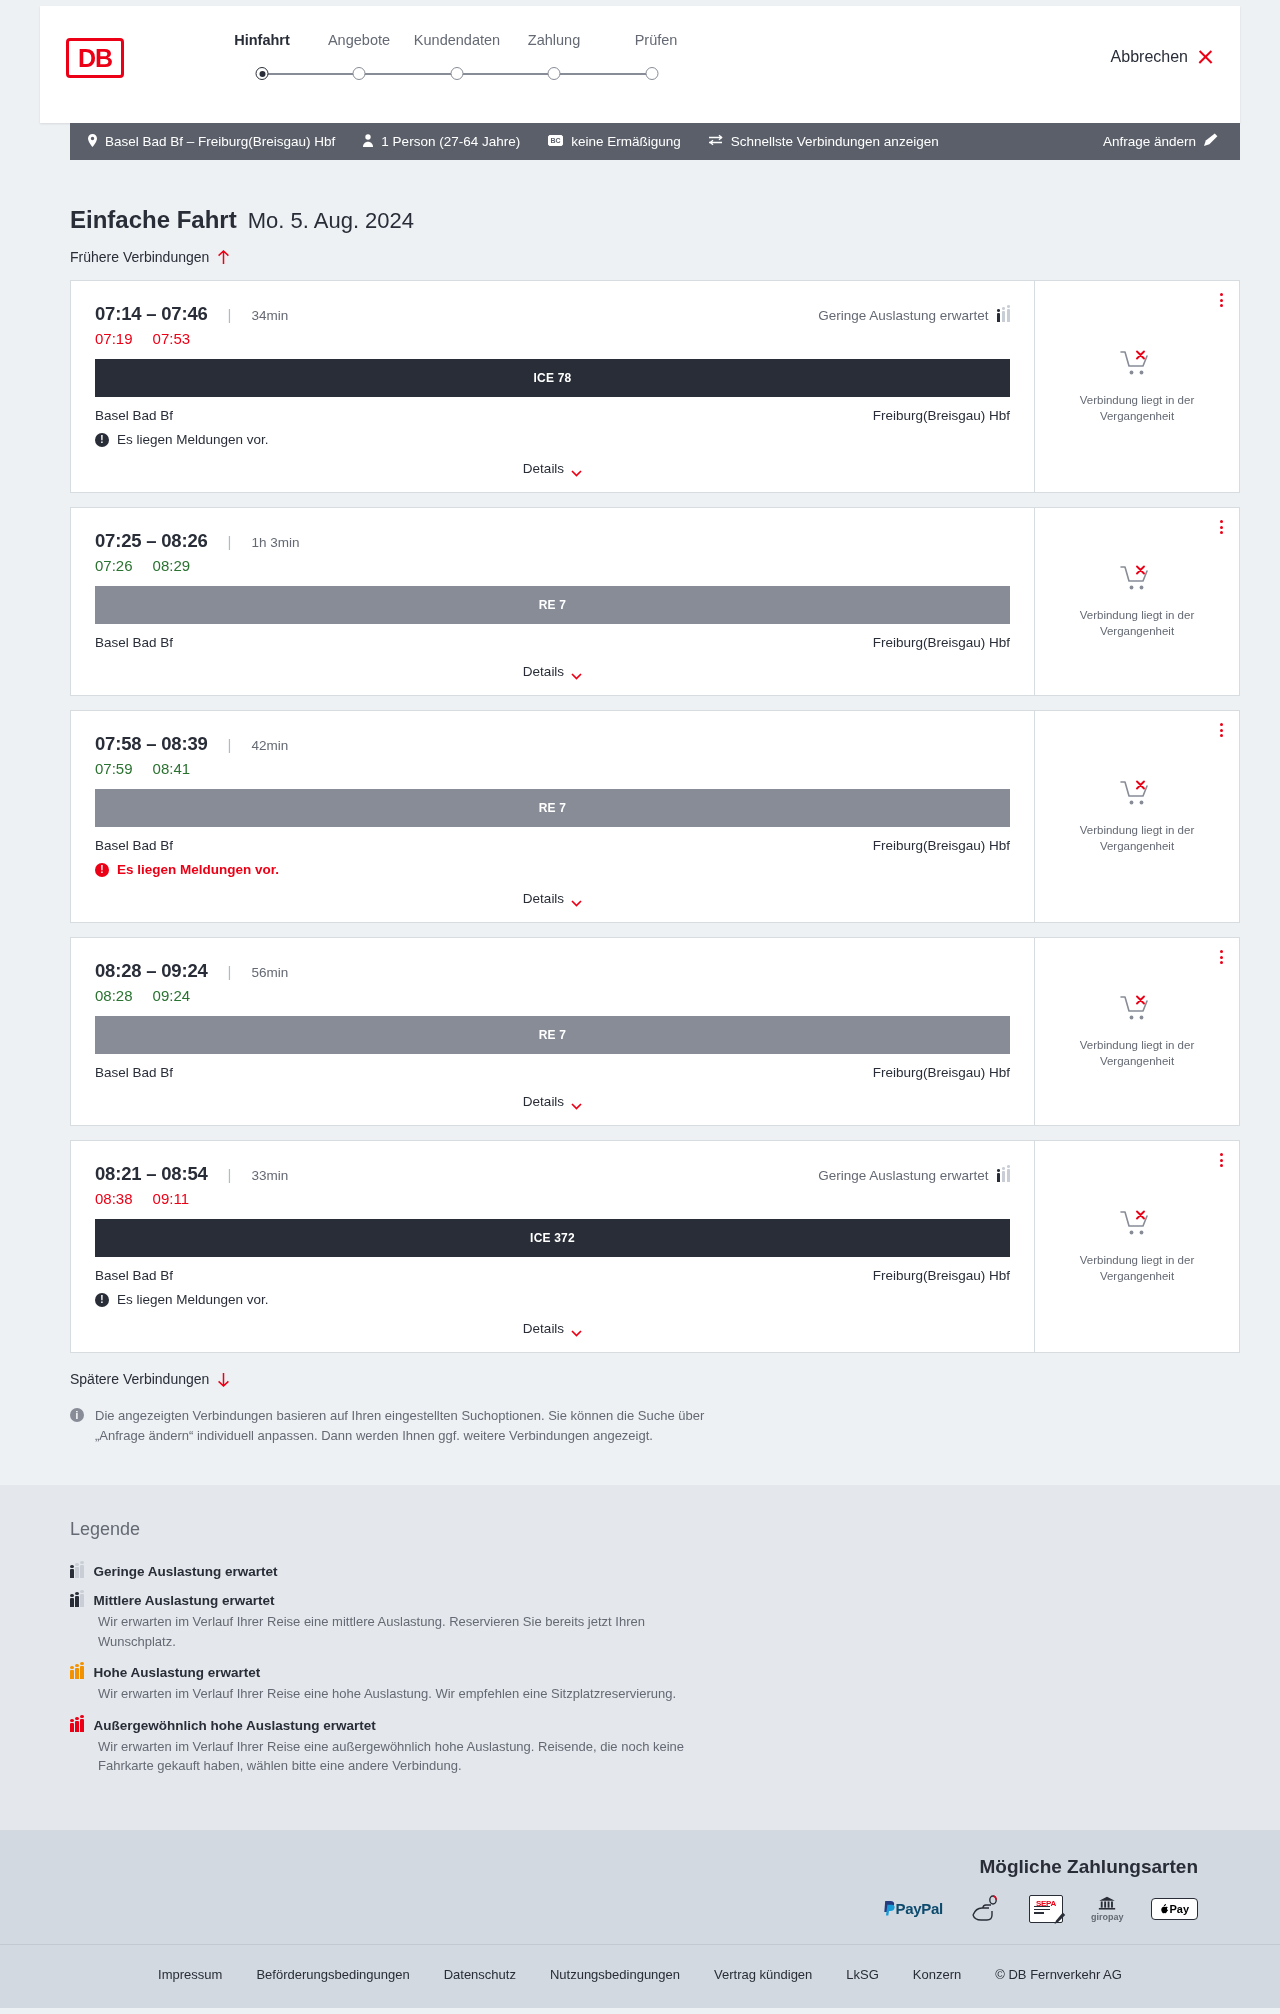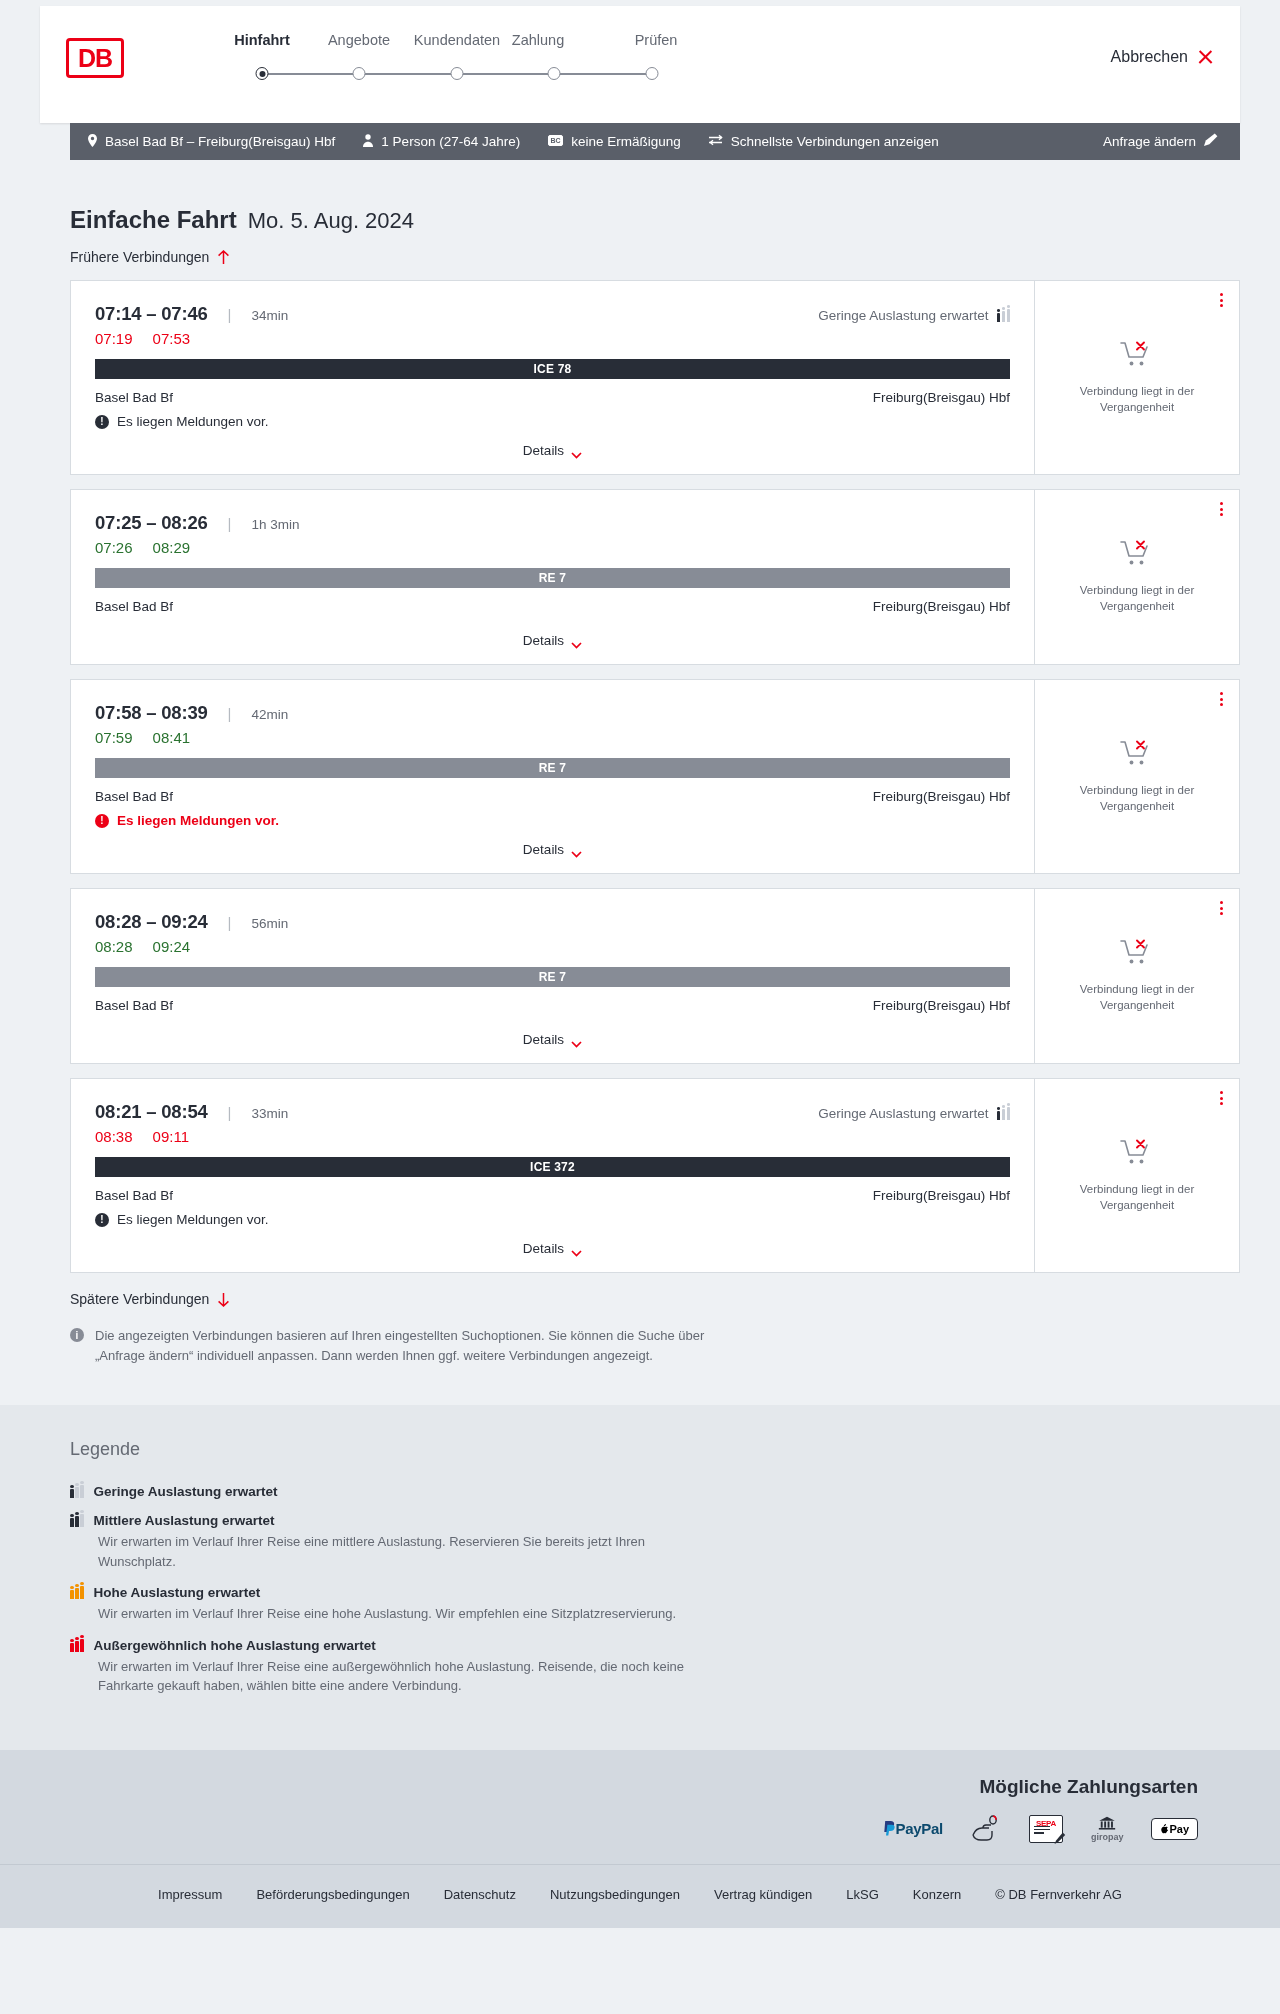--- a/index.html
+++ b/index.html
@@ -199,21 +199,21 @@
   .row-actual {
     margin-top: 5px;
     display: flex;
     gap: 20px;
     font-size: 15px;
   }
   .delay-red { color: #ec0016; }
   .delay-green { color: #2a7230; }
   .train-bar {
     margin-top: 12px;
-    height: 20px;
+    height: 38px;
     display: flex; align-items: center; justify-content: center;
     color: #fff;
     font-size: 12px;
     font-weight: bold;
     letter-spacing: 0.2px;
   }
   .train-bar.ice { background: #282d37; }
   .train-bar.re  { background: #878c96; }
   .row-stations {
     margin-top: 11px;
@@ -393,21 +393,21 @@
 
 <div class="header-wrap">
   <div class="header">
     <div class="db-logo">DB</div>
 
     <div class="stepper">
       <div class="step-labels" id="stepLabels">
           <div class="step-label active" style="left: 108px;">Hinfahrt</div>
           <div class="step-label" style="left: 205px;">Angebote</div>
           <div class="step-label" style="left: 303px;">Kundendaten</div>
-          <div class="step-label" style="left: 384px;">Zahlung</div>
+          <div class="step-label" style="left: 400px;">Zahlung</div>
           <div class="step-label" style="left: 470px; margin-left: 32px;">Prüfen</div>
         </div>
       <div class="step-track" id="stepTrack">
           <div class="track-line" style="left: 108px; width: 390px;"></div>
           <div class="step-dot active" style="left: 108px;"></div>
           <div class="step-dot" style="left: 205px;"></div>
           <div class="step-dot" style="left: 303px;"></div>
           <div class="step-dot" style="left: 400px;"></div>
           <div class="step-dot" style="left: 498px;"></div>
         </div>

